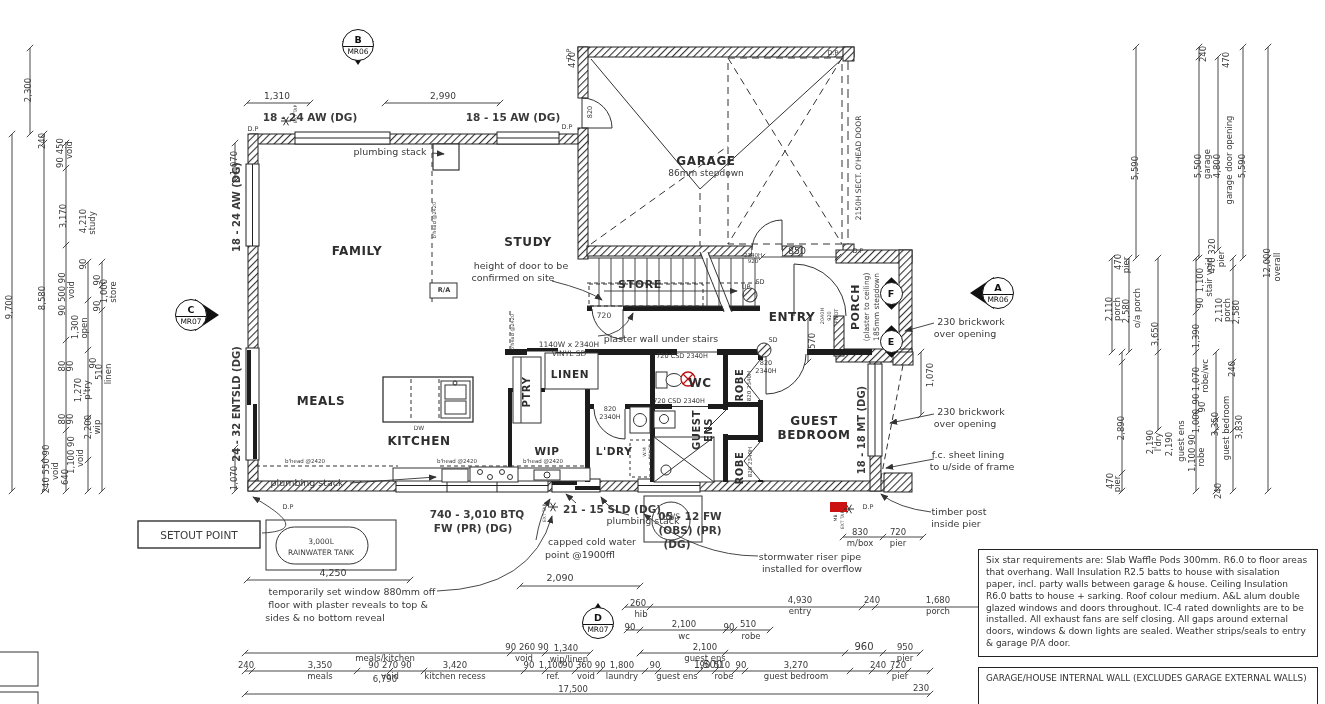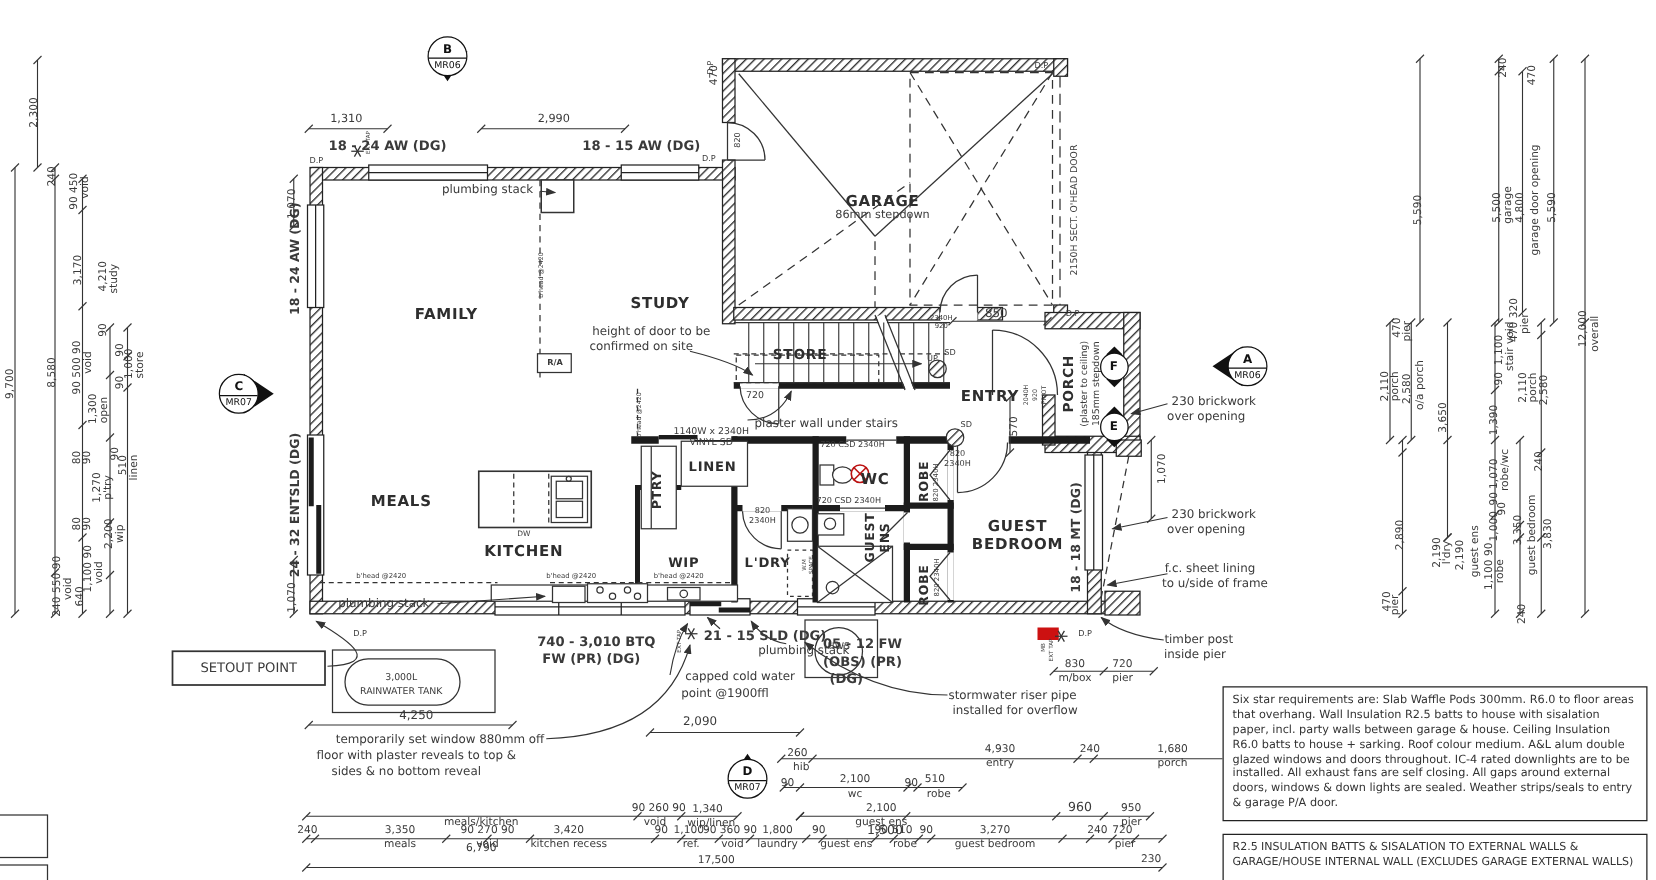--- a/index.html
+++ b/index.html
@@ -523,21 +523,21 @@
       <span class="lbl" style="left: 810px; top: 557px; font-size: 9.5px; font-weight: 400; transform: translate(-50%, -50%);">stormwater riser pipe</span>
       <span class="lbl" style="left: 812px; top: 569px; font-size: 9.5px; font-weight: 400; transform: translate(-50%, -50%);">installed for overflow</span>
       <span class="lbl" style="left: 860px; top: 532px; font-size: 8.5px; font-weight: 400; transform: translate(-50%, -50%);">830</span>
       <span class="lbl" style="left: 898px; top: 532px; font-size: 8.5px; font-weight: 400; transform: translate(-50%, -50%);">720</span>
       <span class="lbl" style="left: 860px; top: 543px; font-size: 8.5px; font-weight: 400; transform: translate(-50%, -50%);">m/box</span>
       <span class="lbl" style="left: 898px; top: 543px; font-size: 8.5px; font-weight: 400; transform: translate(-50%, -50%);">pier</span>
       <span class="lbl" style="left: 836px; top: 518px; font-size: 4.5px; font-weight: 400; transform: translate(-50%, -50%) rotate(-90deg);">MB</span>
       <span class="lbl" style="left: 843px; top: 520px; font-size: 4.5px; font-weight: 400; transform: translate(-50%, -50%) rotate(-90deg);">EXT TAP</span>
       <span class="lbl" style="left: 560px; top: 578px; font-size: 9.5px; font-weight: 400; transform: translate(-50%, -50%);">2,090</span>
       <span class="lbl" style="left: 352px; top: 592px; font-size: 9.5px; font-weight: 400; transform: translate(-50%, -50%);">temporarily set window 880mm off</span>
-      <span class="lbl" style="left: 333px; top: 605px; font-size: 9.5px; font-weight: 400; transform: translate(-50%, -50%);">floor with plaster reveals to top &amp;</span>
+      <span class="lbl" style="left: 348px; top: 605px; font-size: 9.5px; font-weight: 400; transform: translate(-50%, -50%);">floor with plaster reveals to top &amp;</span>
       <span class="lbl" style="left: 325px; top: 618px; font-size: 9.5px; font-weight: 400; transform: translate(-50%, -50%);">sides &amp; no bottom reveal</span>
       <span class="lbl" style="left: 638px; top: 603px; font-size: 8.5px; font-weight: 400; transform: translate(-50%, -50%);">260</span>
       <span class="lbl" style="left: 641px; top: 614px; font-size: 8.5px; font-weight: 400; transform: translate(-50%, -50%);">hib</span>
       <span class="lbl" style="left: 800px; top: 600px; font-size: 8.5px; font-weight: 400; transform: translate(-50%, -50%);">4,930</span>
       <span class="lbl" style="left: 800px; top: 611px; font-size: 8.5px; font-weight: 400; transform: translate(-50%, -50%);">entry</span>
       <span class="lbl" style="left: 872px; top: 600px; font-size: 8.5px; font-weight: 400; transform: translate(-50%, -50%);">240</span>
       <span class="lbl" style="left: 938px; top: 600px; font-size: 8.5px; font-weight: 400; transform: translate(-50%, -50%);">1,680</span>
       <span class="lbl" style="left: 938px; top: 611px; font-size: 8.5px; font-weight: 400; transform: translate(-50%, -50%);">porch</span>
       <span class="lbl" style="left: 989px; top: 600px; font-size: 8.5px; font-weight: 400; transform: translate(-50%, -50%);">230</span>
       <span class="lbl" style="left: 630px; top: 627px; font-size: 8.5px; font-weight: 400; transform: translate(-50%, -50%);">90</span>
@@ -706,18 +706,17 @@
         <div class="diam" style="bottom: -3px;"></div>
         <div class="mks">E</div>
       </div>
     </div>
 
 <div id="sixstar-box" class="notebox">
   <span>Six star requirements are: Slab Waffle Pods 300mm. R6.0 to floor areas that overhang. Wall Insulation R2.5 batts to house with sisalation paper, incl. party walls between garage &amp; house. Ceiling Insulation R6.0 batts to house + sarking. Roof colour medium. A&amp;L alum double glazed windows and doors throughout. IC-4 rated downlights are to be installed. All exhaust fans are self closing. All gaps around external doors, windows &amp; down lights are sealed. Weather strips/seals to entry &amp; garage P/A door.</span>
 </div>
 <div id="note-box" class="notebox">
   <div id="note-lines">
-        <div class="nl">R2.5 INSULATION BATTS &amp; SISALATION TO EXTERNAL WALLS &amp;</div>
         <div class="nl">GARAGE/HOUSE INTERNAL WALL (EXCLUDES GARAGE EXTERNAL WALLS)</div>
       </div>
 </div>
 
 </div>
 
 </body></html>

